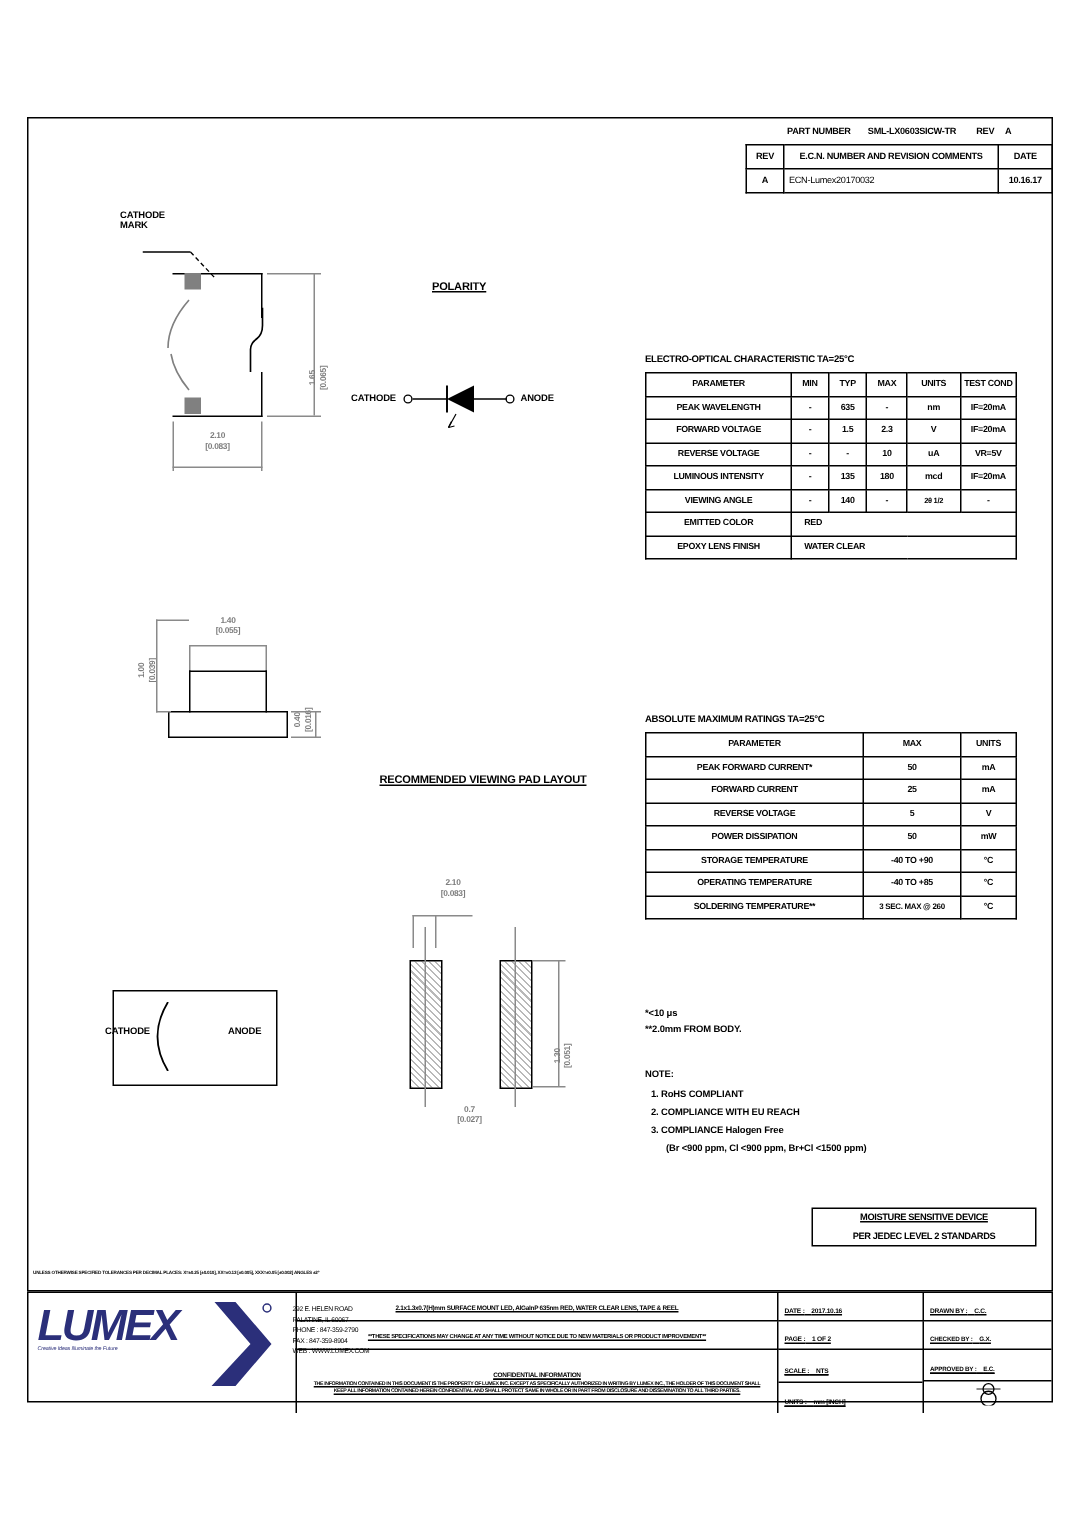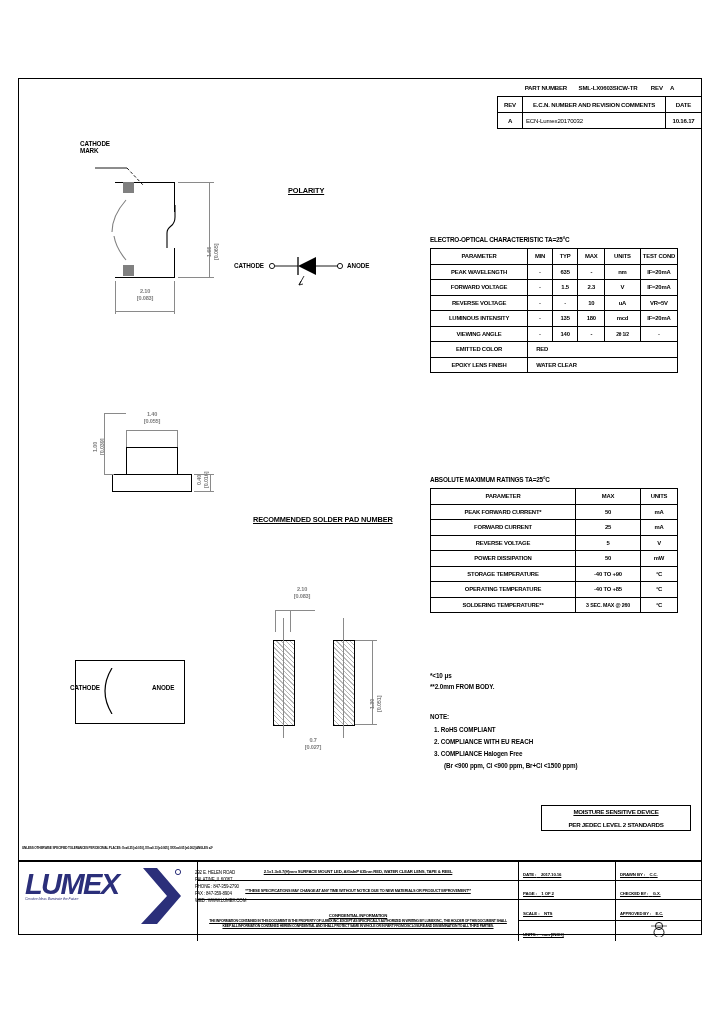--- a/index.html
+++ b/index.html
@@ -150,21 +150,21 @@
   <div class="ln" style="left:104px;top:413px;width:22px;height:.8px"></div>
   <div class="ln" style="left:104px;top:474px;width:10px;height:.8px"></div>
 
   <div class="abs" style="left:75px;top:660px;width:108px;height:62px;border:1.3px solid #000"></div>
   <svg class="abs" style="left:96px;top:668px" width="22" height="46">
     <path d="M16,0 Q2,23 16,46" fill="none" stroke="#000" stroke-width="1.2"></path>
   </svg>
   <div class="abs txt" style="left:70px;top:684px;font-weight:bold">CATHODE</div>
   <div class="abs txt" style="left:152px;top:684px;font-weight:bold">ANODE</div>
 
-  <div class="abs ttl ul" style="left:253px;top:515px">RECOMMENDED SOLDER PAD NUMBER</div>
+  <div class="abs ttl ul" style="left:253px;top:515px">RECOMMENDED VIEWING PAD LAYOUT</div>
   <div class="abs" style="left:272px;top:586px;width:60px">
     <div class="dimtxt"><span>2.10</span><br><span>[0.083]</span></div>
   </div>
   <div class="ln" style="left:275px;top:610px;width:40px;height:.8px"></div>
   <div class="ln" style="left:275px;top:610px;width:.8px;height:22px"></div>
   <div class="ln" style="left:290px;top:610px;width:.8px;height:22px"></div>
 
   <div class="pad" style="left:273px;top:640px;width:20px;height:84px"></div>
   <div class="pad" style="left:333px;top:640px;width:20px;height:84px"></div>
   <div class="ln" style="left:283px;top:618px;width:.7px;height:120px"></div>

